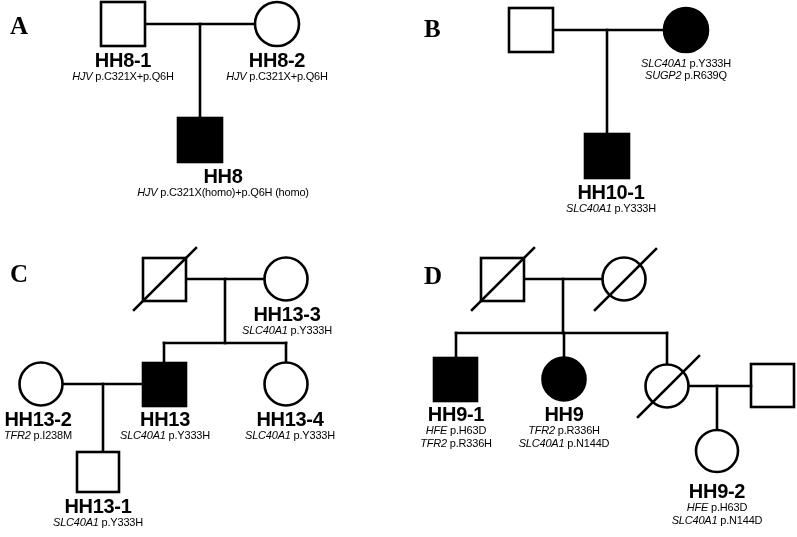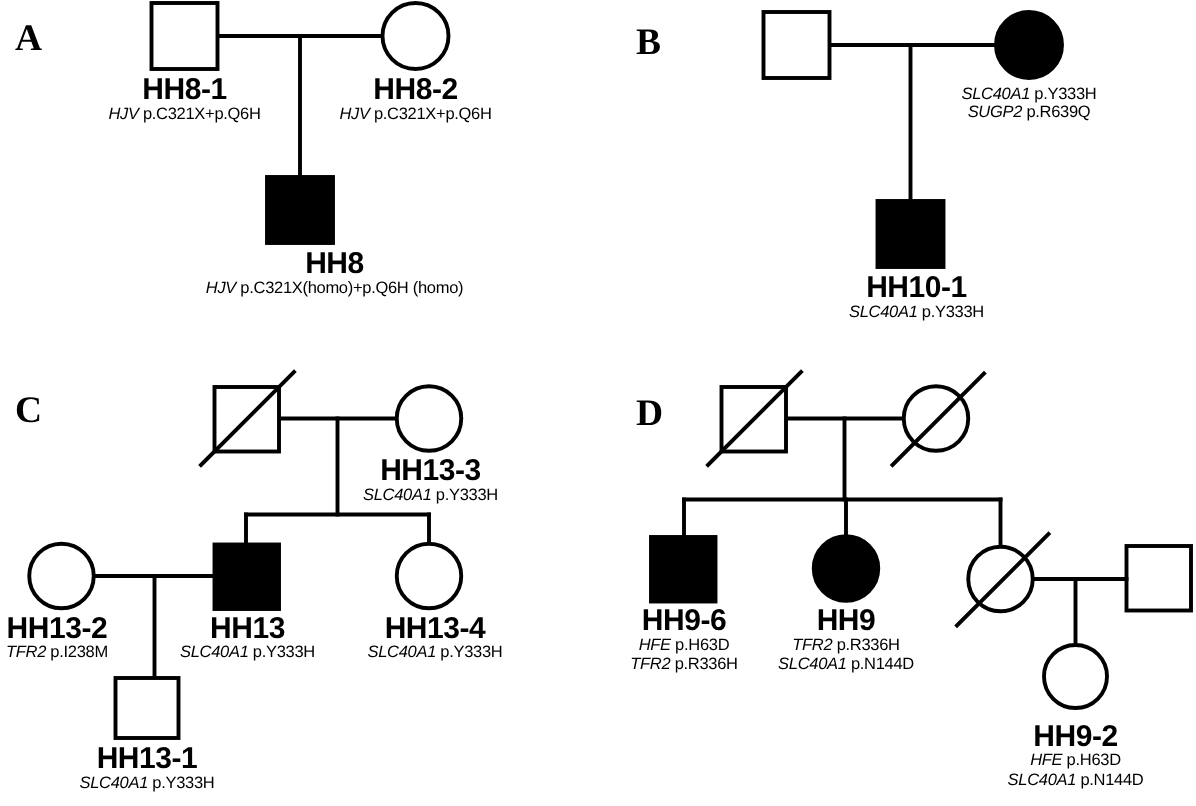--- a/index.html
+++ b/index.html
@@ -206,21 +206,21 @@
     <span class="ind-name">HH13-4</span>
     <span class="mut-line"><i class="gene">SLC40A1</i> <span class="var">p.Y333H</span></span>
   </div>
 
   <div class="ind-label" style="left:98px; top:496px;">
     <span class="ind-name">HH13-1</span>
     <span class="mut-line"><i class="gene">SLC40A1</i> <span class="var">p.Y333H</span></span>
   </div>
 
   <div class="ind-label" style="left:456px; top:404px;">
-    <span class="ind-name">HH9-6</span>
+    <span class="ind-name">HH9-1</span>
     <span class="mut-line"><i class="gene">HFE</i> <span class="var">p.H63D</span></span>
     <span class="mut-line"><i class="gene">TFR2</i> <span class="var">p.R336H</span></span>
   </div>
 
   <div class="ind-label" style="left:564px; top:404px;">
     <span class="ind-name">HH9</span>
     <span class="mut-line"><i class="gene">TFR2</i> <span class="var">p.R336H</span></span>
     <span class="mut-line"><i class="gene">SLC40A1</i> <span class="var">p.N144D</span></span>
   </div>
 

